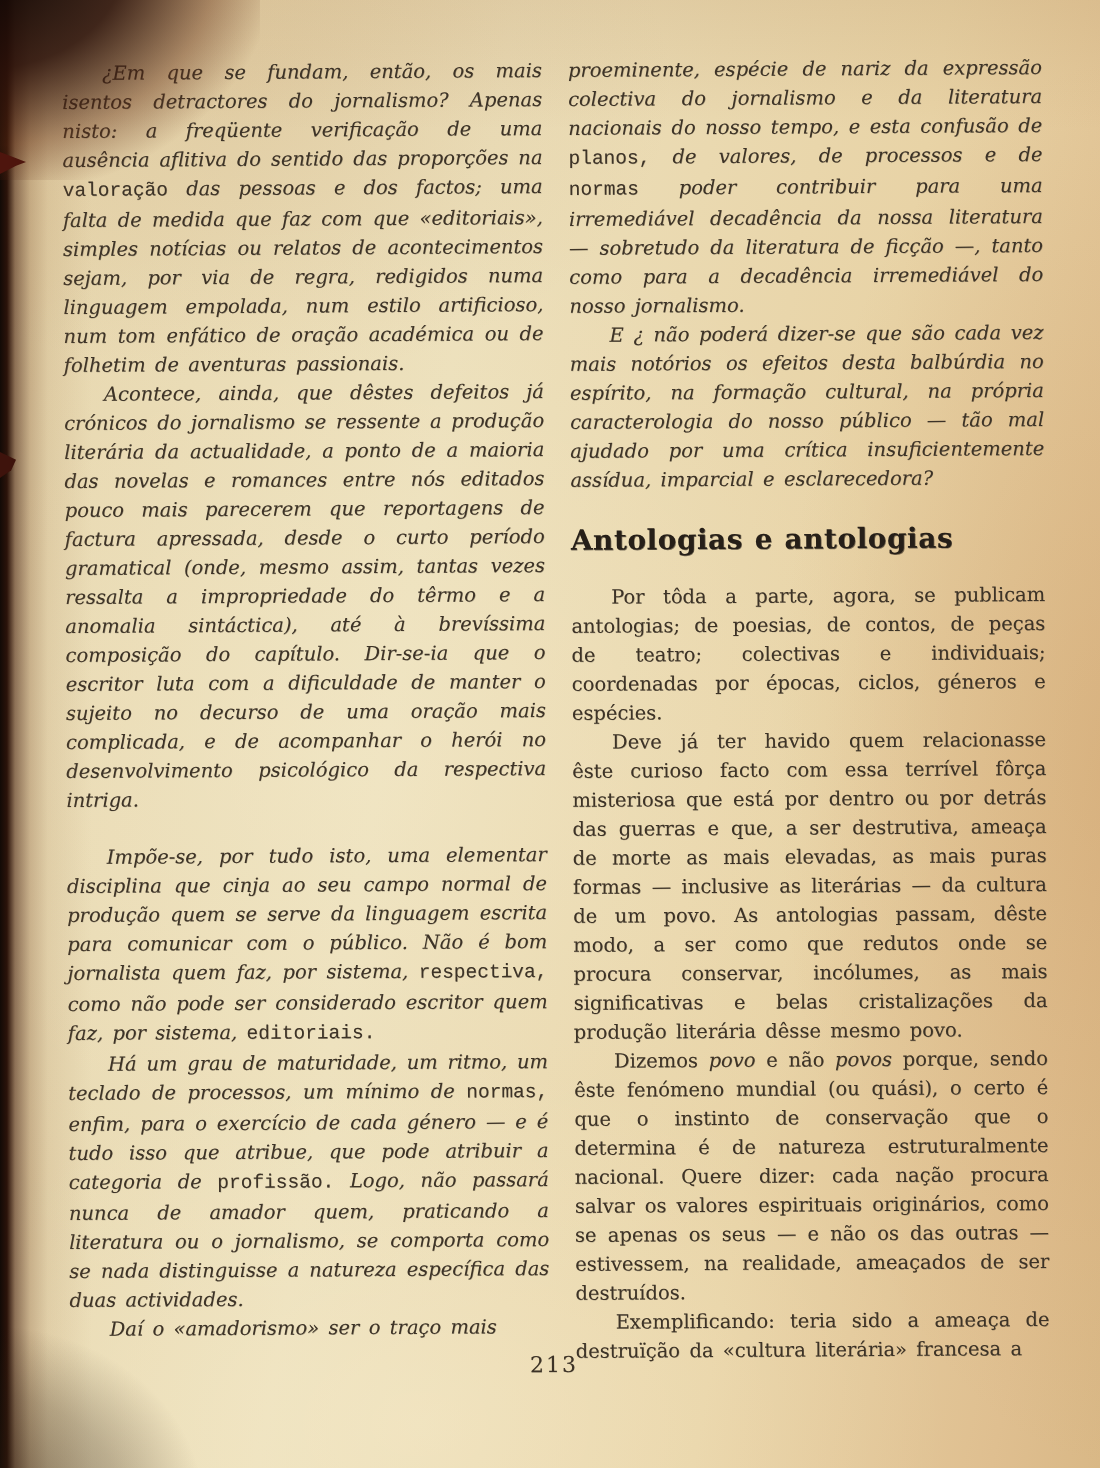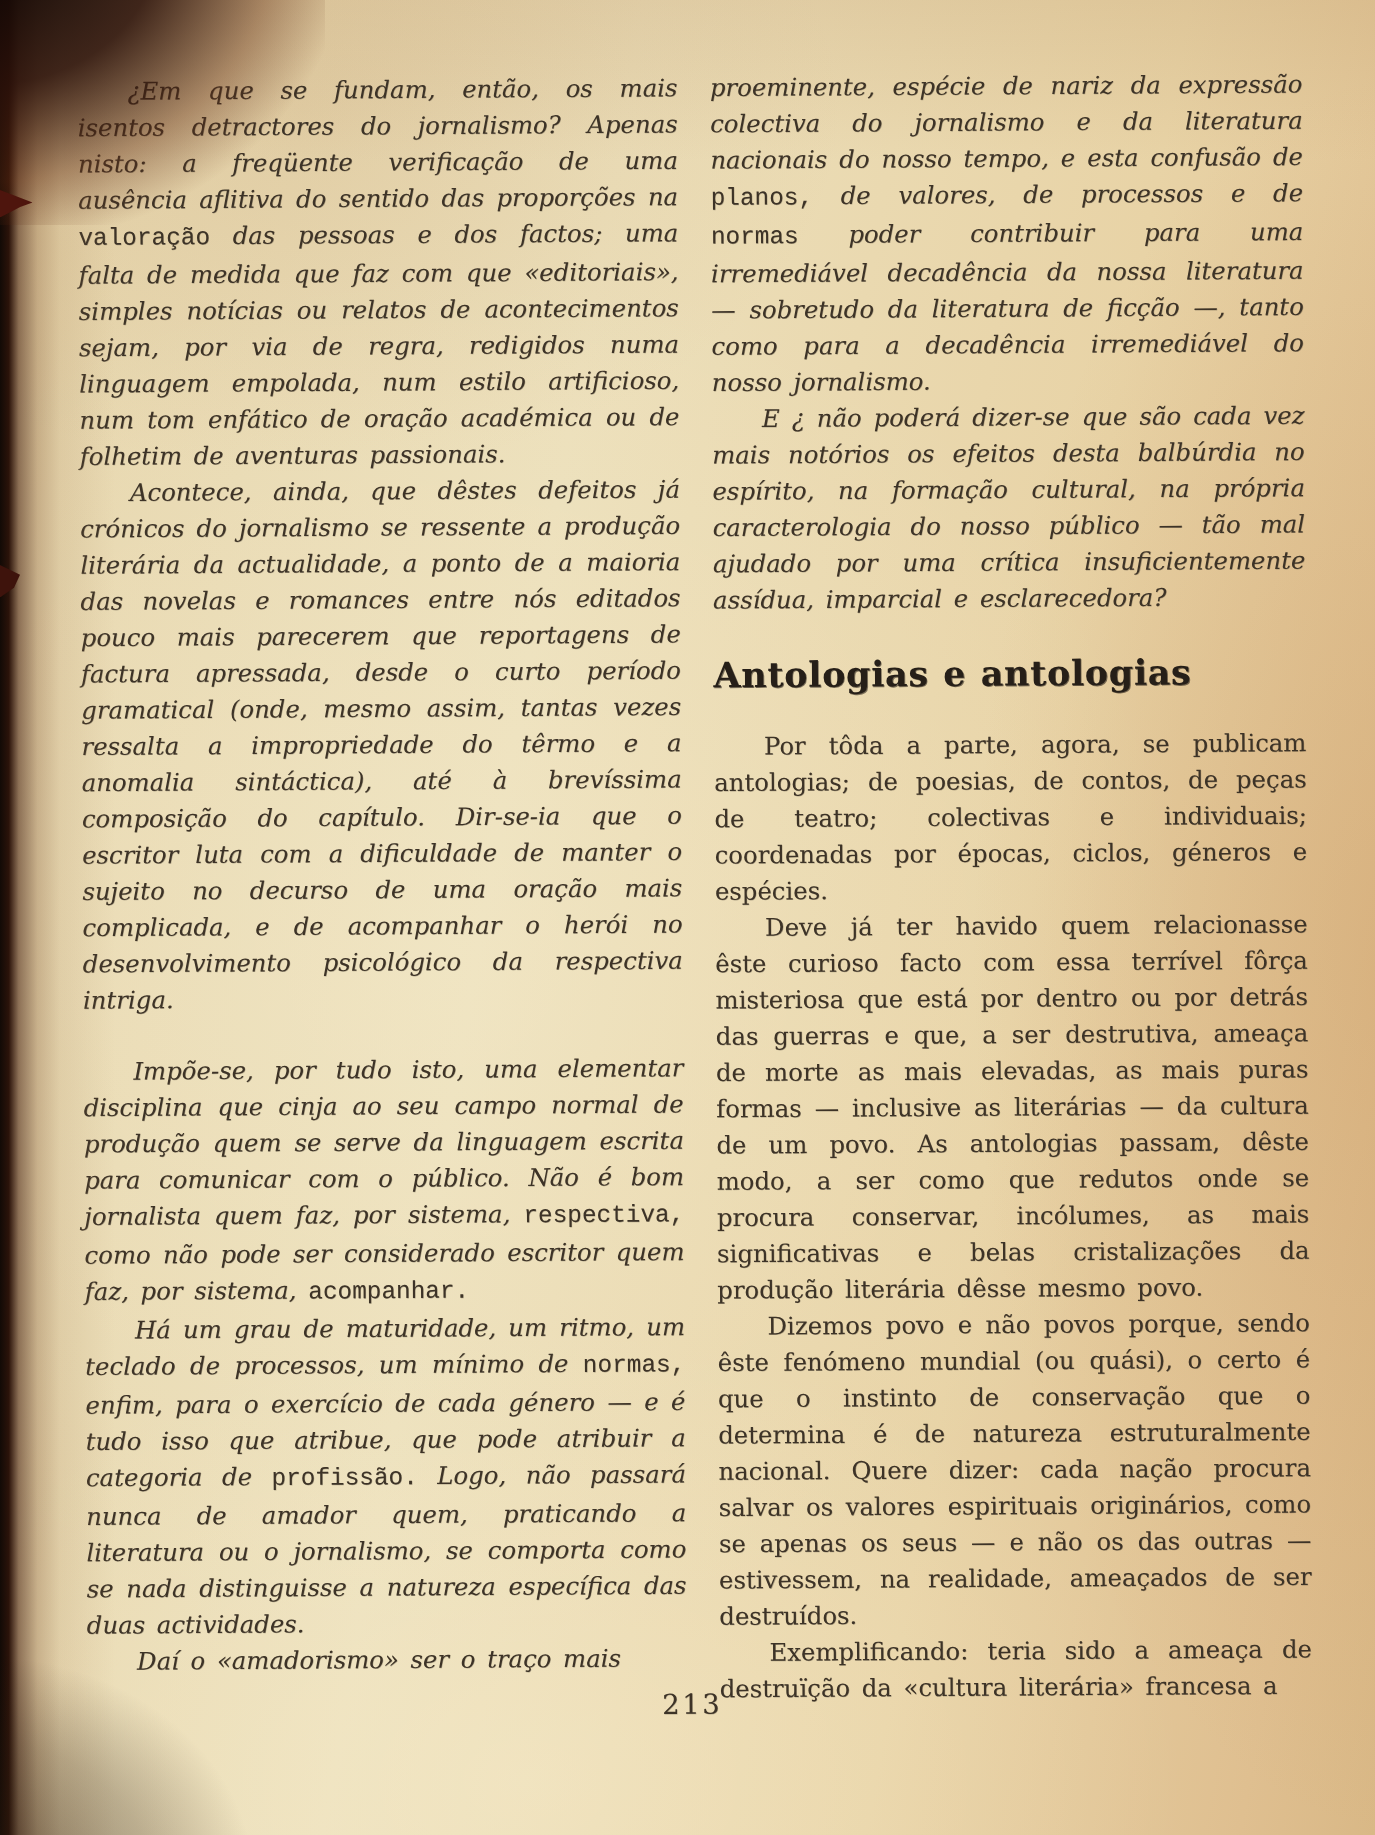--- a/index.html
+++ b/index.html
@@ -49,21 +49,21 @@
     text-shadow:0.4px 0.4px 0.3px rgba(61,51,39,0.35);
   }
   .col-left{left:66px;width:480px;}
   .col-right{left:572px;width:474px;}
   .col p{margin:0;}
   .col p.indent{text-indent:40px;}
   .col p.space-before{margin-top:28px;}
   .col p.italic{font-style:italic;}
   .col p.italic .alt{font-style:normal;font-family:Liberation Mono, monospace;}
   .col p.roman{font-style:normal;}
-  .col p.roman .alt{}
+  .col p.roman .alt{font-style:italic;}
   .col h2{
     margin:30px 0 26px 0;
     font-size:28px;line-height:32px;font-weight:bold;font-style:normal;
     letter-spacing:0.5px;color:var(--heading-ink,#261f18);
     text-align:left;text-shadow:0.7px 0.7px 0 rgba(25,19,12,0.55);
     word-spacing:0.05em;
   }
   .page-number{
     position:absolute;left:0;top:1352px;width:1100px;
     text-align:center;font-size:22px;letter-spacing:2px;
@@ -73,21 +73,21 @@
 </style>
 </head>
 <body>
 
 <div class="page">
   <div class="texture"></div>
   <div class="content">
     <div class="col col-left" id="left-column">
         <p class="italic indent">¿Em que se fundam, então, os mais isentos detractores do jornalismo? Apenas nisto: a freqüente verificação de uma ausência aflitiva do sentido das proporções na <span class="alt">valoração</span> das pessoas e dos factos; uma falta de medida que faz com que «editoriais», simples notícias ou relatos de acontecimentos sejam, por via de regra, redigidos numa linguagem empolada, num estilo artificioso, num tom enfático de oração académica ou de folhetim de aventuras passionais.</p>
         <p class="italic indent">Acontece, ainda, que dêstes defeitos já crónicos do jornalismo se ressente a produção literária da actualidade, a ponto de a maioria das novelas e romances entre nós editados pouco mais parecerem que reportagens de factura apressada, desde o curto período gramatical (onde, mesmo assim, tantas vezes ressalta a impropriedade do têrmo e a anomalia sintáctica), até à brevíssima composição do capítulo. Dir-se-ia que o escritor luta com a dificuldade de manter o sujeito no decurso de uma oração mais complicada, e de acompanhar o herói no desenvolvimento psicológico da respectiva intriga.</p>
-        <p class="italic indent space-before">Impõe-se, por tudo isto, uma elementar disciplina que cinja ao seu campo normal de produção quem se serve da linguagem escrita para comunicar com o público. Não é bom jornalista quem faz, por sistema, <span class="alt">respectiva,</span> como não pode ser considerado escritor quem faz, por sistema, <span class="alt">acompanhar.</span></p>
+        <p class="italic indent space-before">Impõe-se, por tudo isto, uma elementar disciplina que cinja ao seu campo normal de produção quem se serve da linguagem escrita para comunicar com o público. Não é bom jornalista quem faz, por sistema, <span class="alt">respectiva,</span> como não pode ser considerado escritor quem faz, por sistema, <span class="alt">editoriais.</span></p>
         <p class="italic indent">Há um grau de maturidade, um ritmo, um teclado de processos, um mínimo de <span class="alt">normas,</span> enfim, para o exercício de cada género — e é tudo isso que atribue, que pode atribuir a categoria de <span class="alt">profissão.</span> Logo, não passará nunca de amador quem, praticando a literatura ou o jornalismo, se comporta como se nada distinguisse a natureza específica das duas actividades.</p>
         <p class="italic indent">Daí o «amadorismo» ser o traço mais</p>
       </div>
     <div class="col col-right" id="right-column">
         <p class="italic">proeminente, espécie de nariz da expressão colectiva do jornalismo e da literatura nacionais do nosso tempo, e esta confusão de <span class="alt">planos,</span> de valores, de processos e de <span class="alt">normas</span> poder contribuir para uma irremediável decadência da nossa literatura — sobretudo da literatura de ficção —, tanto como para a decadência irremediável do nosso jornalismo.</p>
         <p class="italic indent">E ¿ não poderá dizer-se que são cada vez mais notórios os efeitos desta balbúrdia no espírito, na formação cultural, na própria caracterologia do nosso público — tão mal ajudado por uma crítica insuficientemente assídua, imparcial e esclarecedora?</p>
         <h2>Antologias e antologias</h2>
         <p class="roman indent">Por tôda a parte, agora, se publicam antologias; de poesias, de contos, de peças de teatro; colectivas e individuais; coordenadas por épocas, ciclos, géneros e espécies.</p>
         <p class="roman indent">Deve já ter havido quem relacionasse êste curioso facto com essa terrível fôrça misteriosa que está por dentro ou por detrás das guerras e que, a ser destrutiva, ameaça de morte as mais elevadas, as mais puras formas — inclusive as literárias — da cultura de um povo. As antologias passam, dêste modo, a ser como que redutos onde se procura conservar, incólumes, as mais significativas e belas cristalizações da produção literária dêsse mesmo povo.</p>
         <p class="roman indent">Dizemos <span class="alt">povo</span> e não <span class="alt">povos</span> porque, sendo êste fenómeno mundial (ou quási), o certo é que o instinto de conservação que o determina é de natureza estruturalmente nacional. Quere dizer: cada nação procura salvar os valores espirituais originários, como se apenas os seus — e não os das outras — estivessem, na realidade, ameaçados de ser destruídos.</p>

